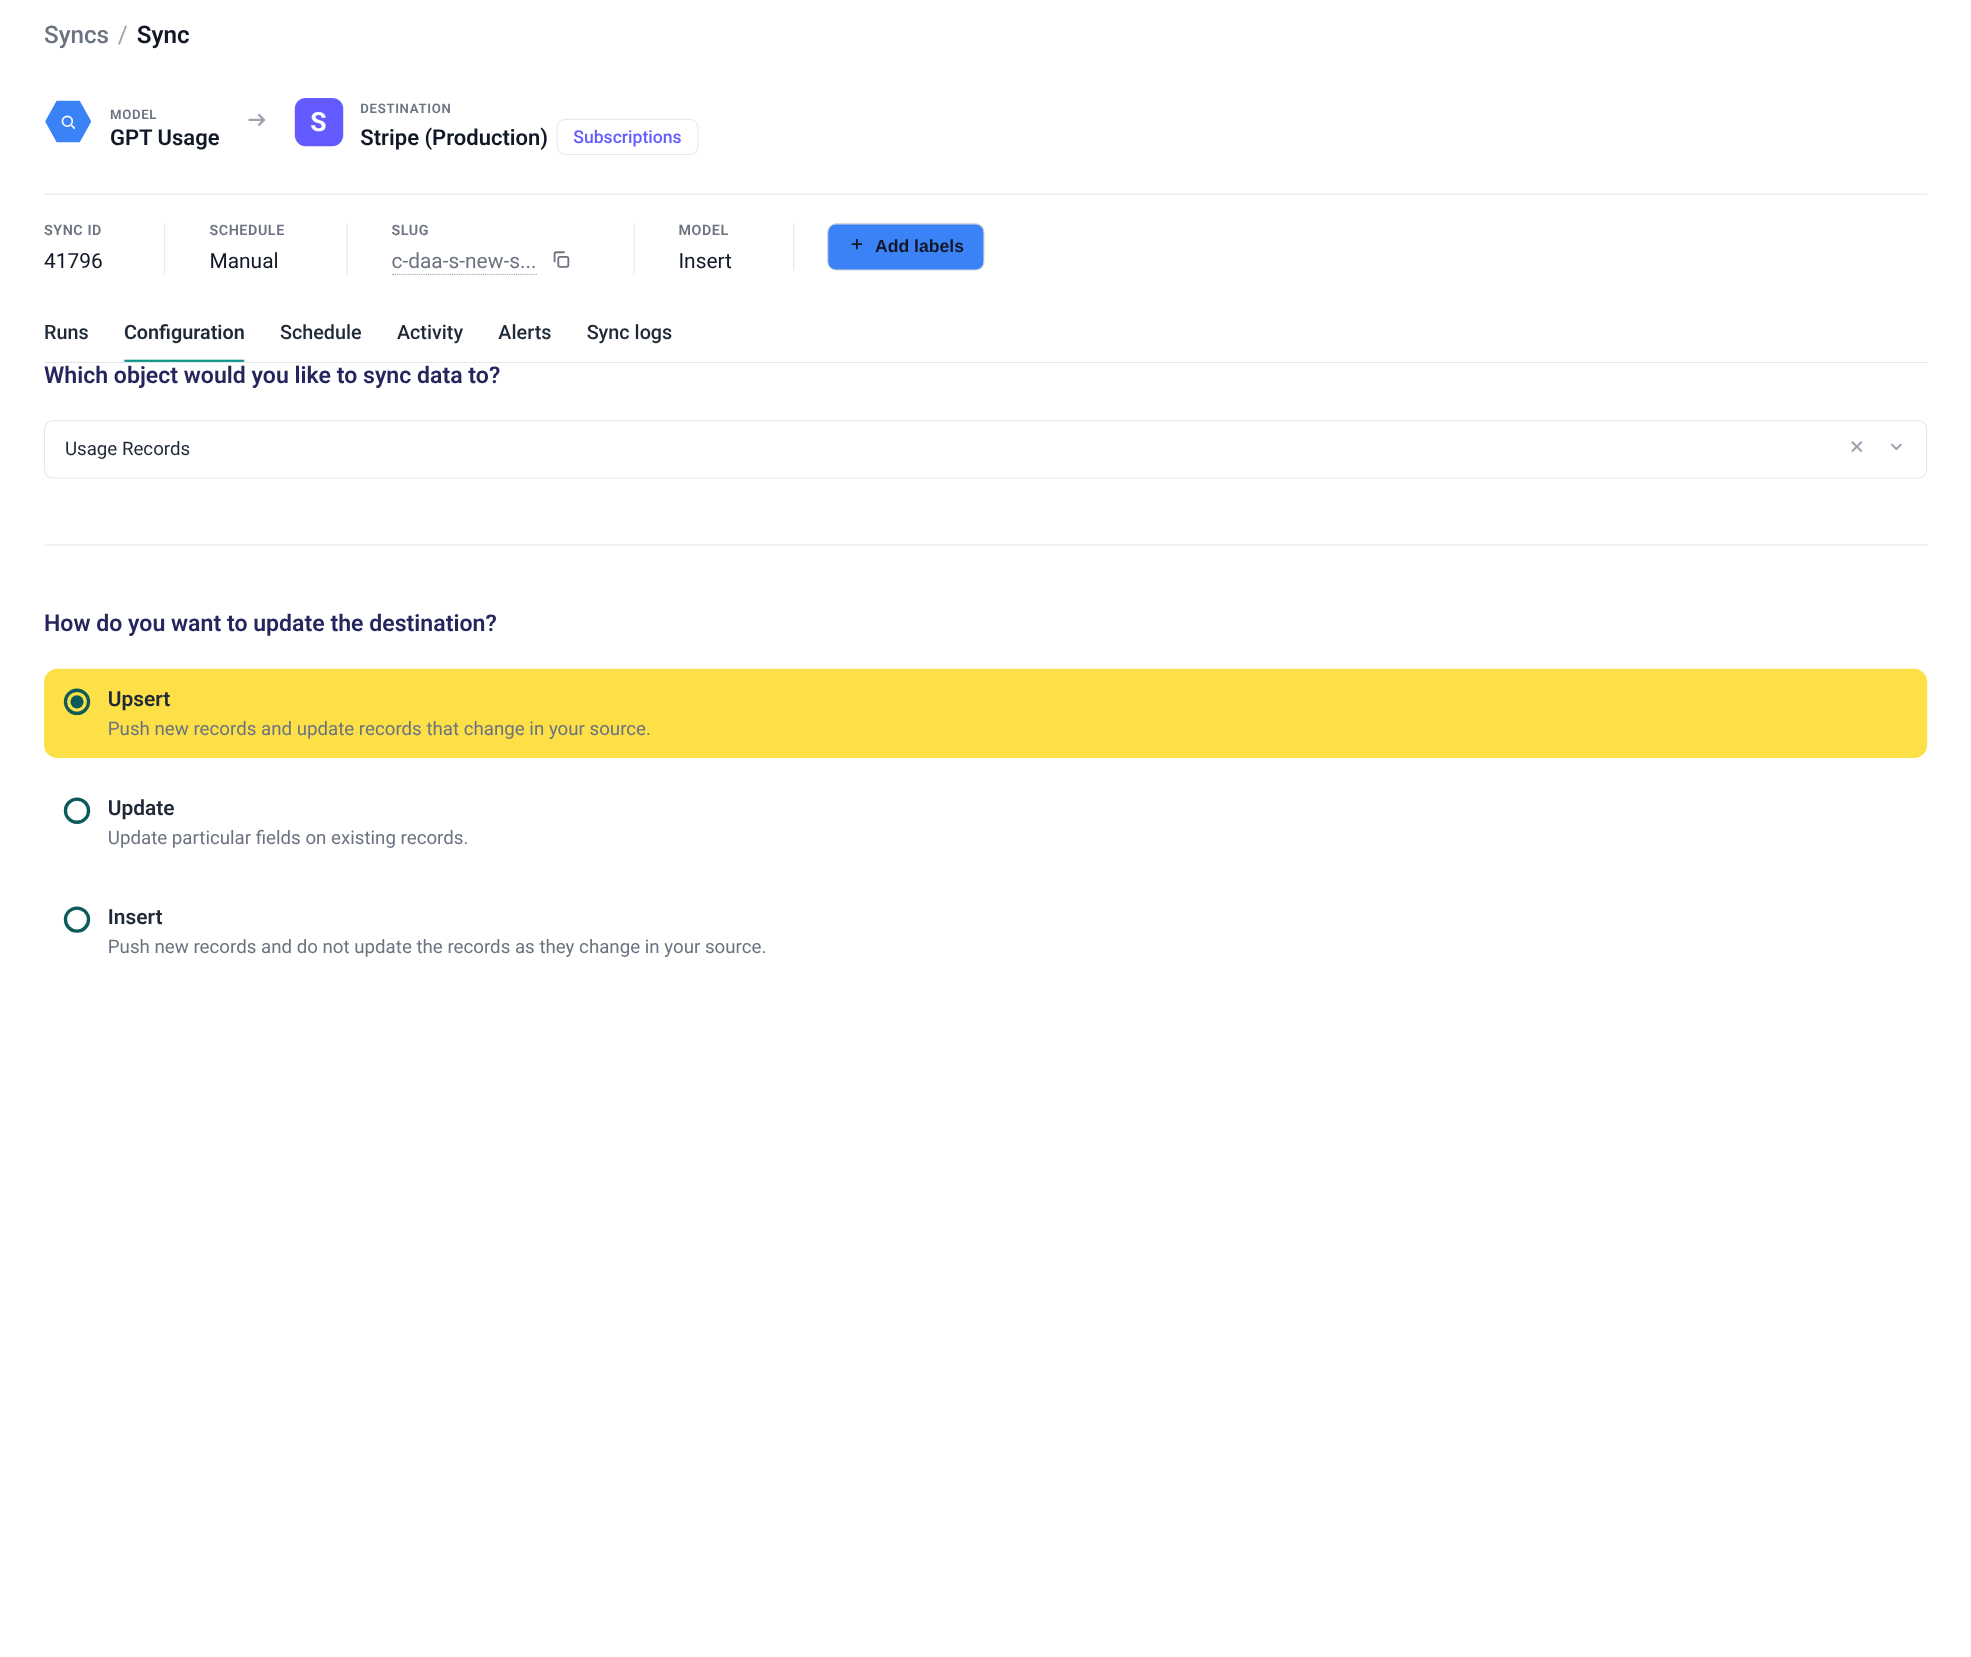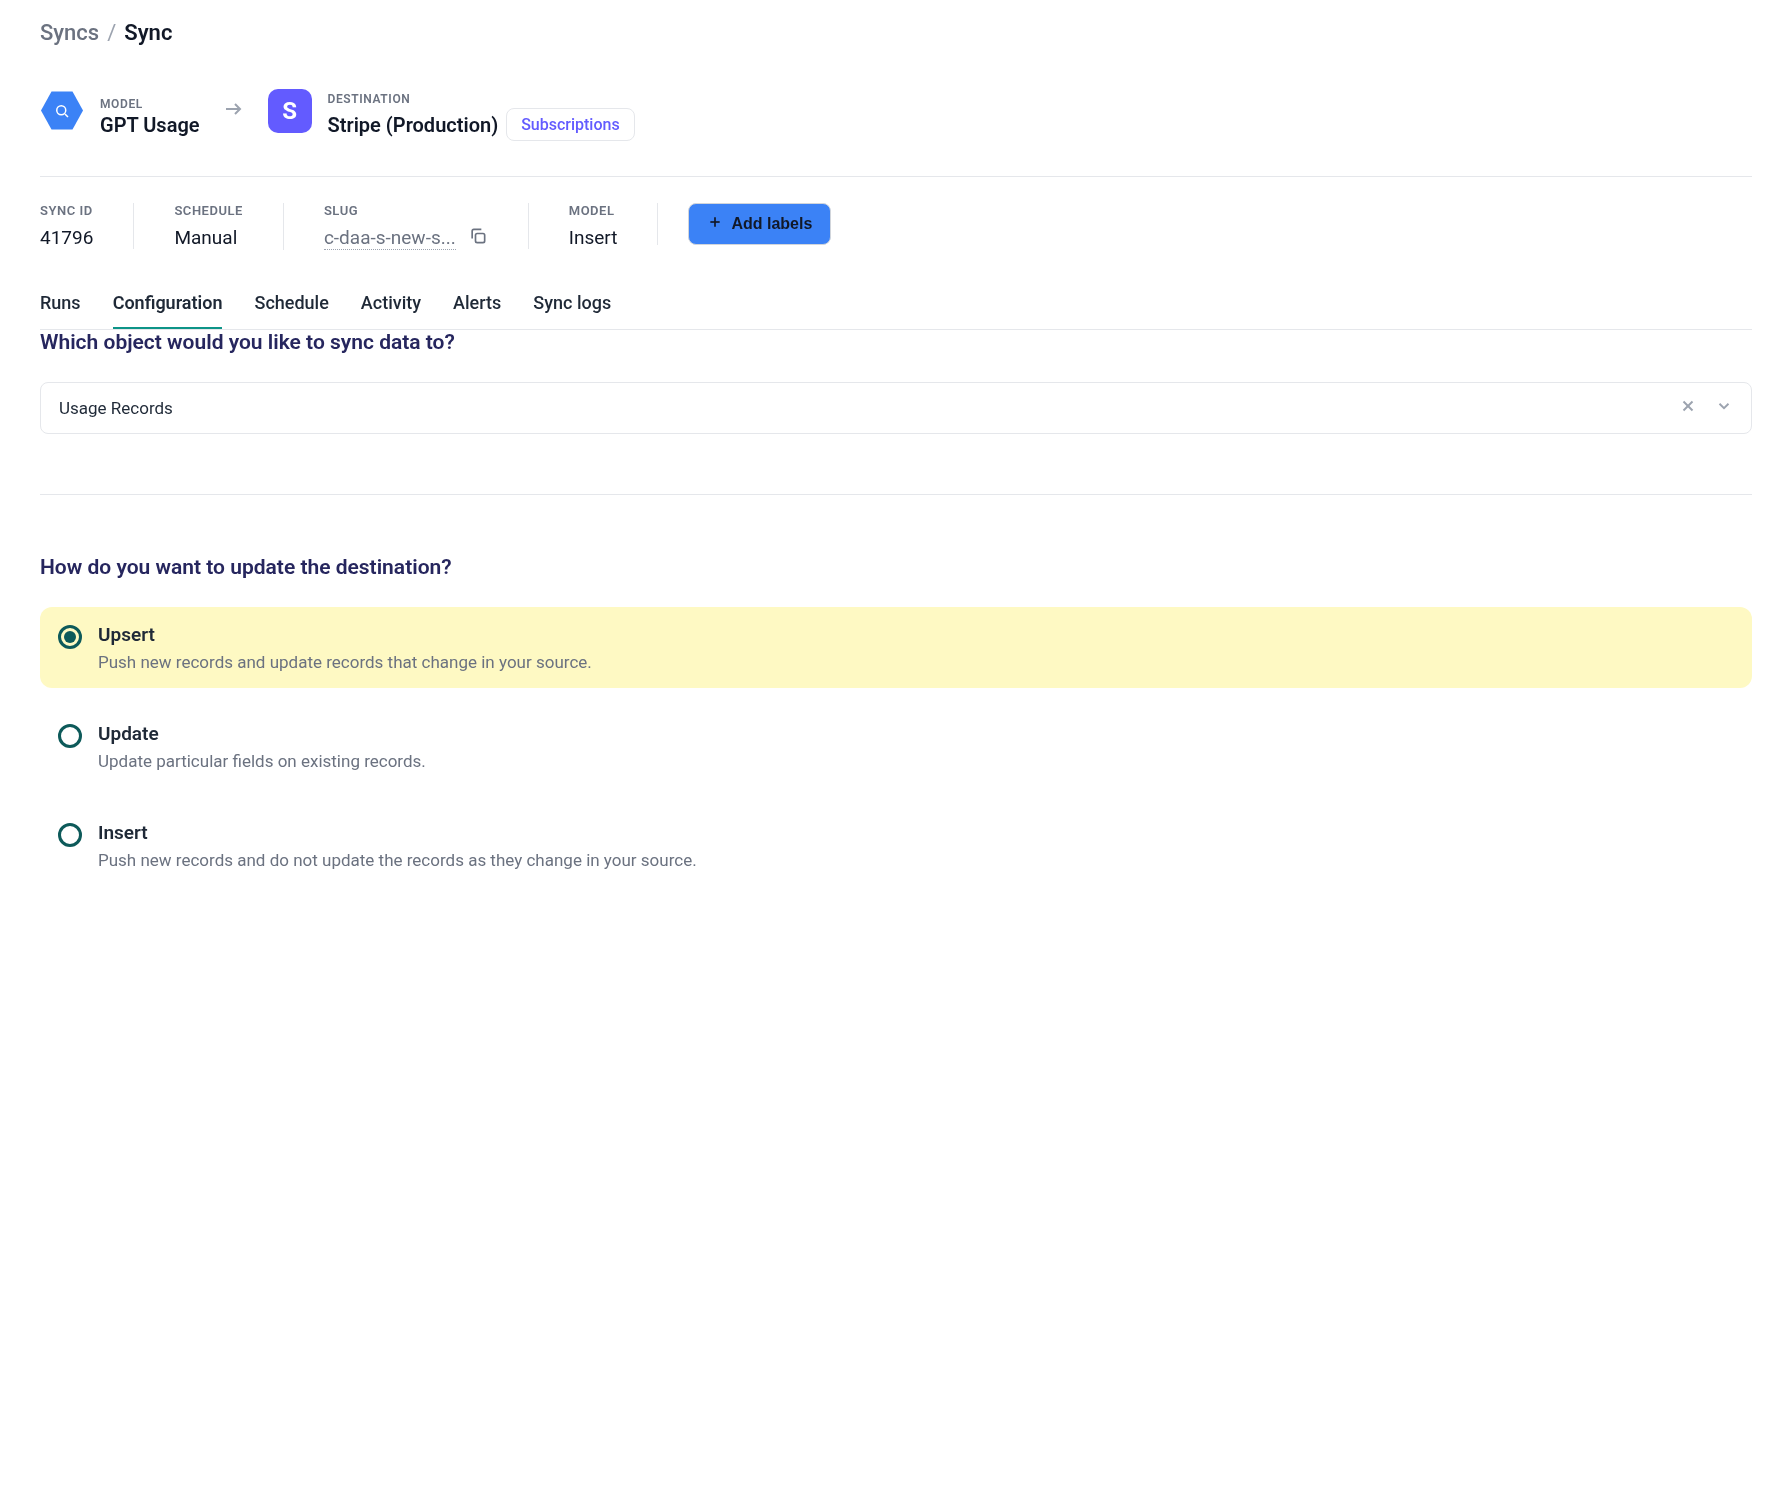--- a/index.html
+++ b/index.html
@@ -109,21 +109,21 @@
     .hr {
       height: 1px;
       background: #e5e7eb;
       margin-bottom: 26px;
     }
 
     
     .meta-row {
       display: flex;
       align-items: flex-start;
-      gap: 0;
+      gap: 16px;
       margin-bottom: 42px;
     }
     .meta-item {
       display: flex;
       flex-direction: column;
       padding-right: 40px;
     }
     .meta-item + .meta-item {
       border-left: 1px solid #e5e7eb;
       padding-left: 40px;
@@ -227,21 +227,21 @@
     }
     .radio-item {
       display: flex;
       align-items: flex-start;
       gap: 16px;
       padding: 16px 18px;
       border-radius: 12px;
       cursor: pointer;
     }
     .radio-item.selected {
-      background: #fef9c3;
+      background: #fde047;
     }
     .radio-dot {
       width: 24px;
       height: 24px;
       border: 3px solid #0d5a5a;
       border-radius: 50%;
       margin-top: 2px;
       flex-shrink: 0;
       position: relative;
     }

